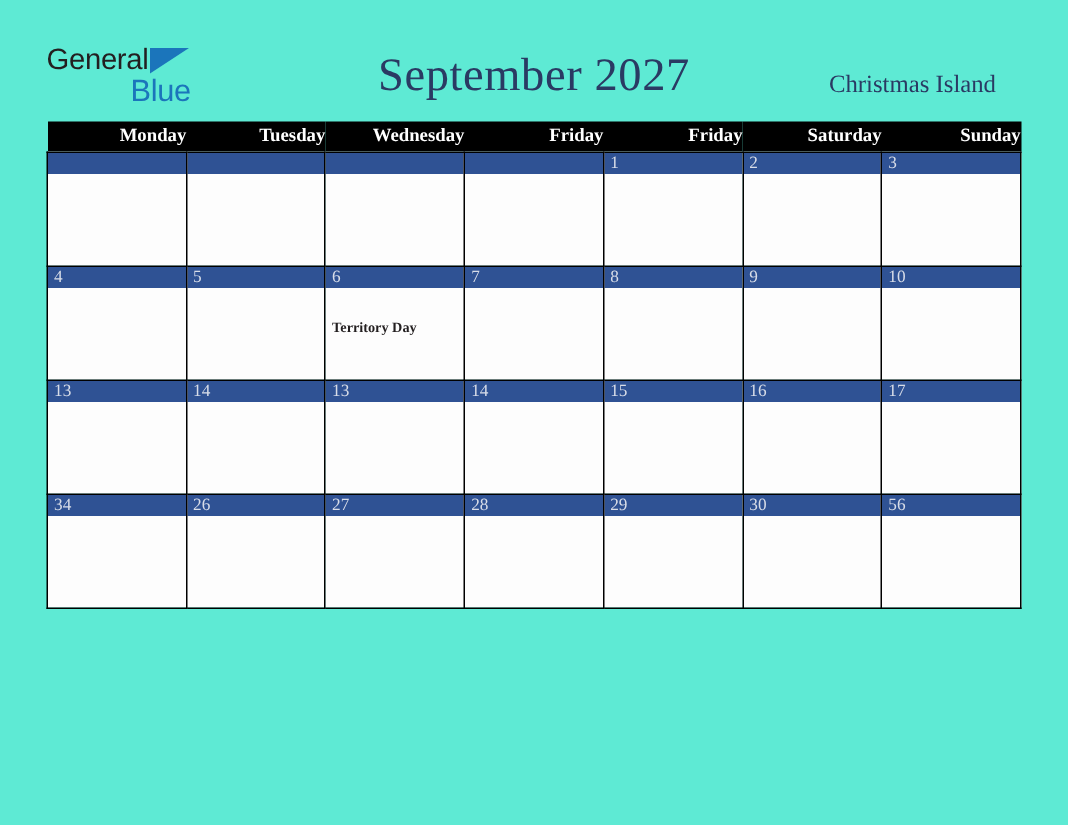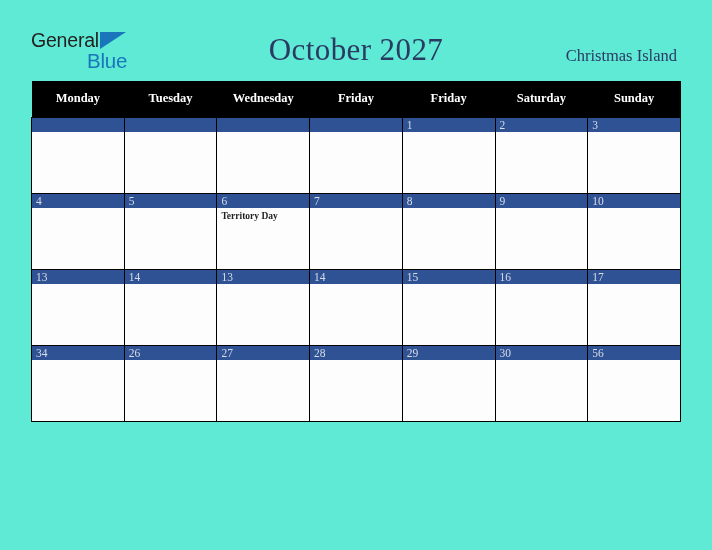--- a/index.html
+++ b/index.html
@@ -76,21 +76,21 @@
     text-align: center;
     font-family: "Liberation Serif", serif;
     font-size: 31px;
     font-weight: 400;
     color: #2a3a63;
     letter-spacing: 0.4px;
   }
 
   .cal-location {
     position: absolute;
-    right: 4px;
+    right: 17px;
     top: 24px;
     font-family: "Liberation Serif", serif;
     font-size: 16.5px;
     font-weight: 400;
     color: #2a3a63;
     white-space: nowrap;
   }
 
   
   .calendar {
@@ -101,22 +101,22 @@
     border-collapse: collapse;
     table-layout: fixed;
   }
 
   .calendar th {
     background: #000000;
     color: #ffffff;
     font-family: "Liberation Serif", serif;
     font-size: 12.5px;
     font-weight: bold;
-    height: 36px;
-    text-align: center;
+    height: 20px;
+    text-align: right;
     border: none;
     padding: 0;
   }
 
   .calendar td {
     border: 1px solid #000000;
     vertical-align: top;
     padding: 0;
     height: 76px;
     background: #fdfdfd;
@@ -137,36 +137,37 @@
   .events {
     padding: 3px 3px 0 4px;
   }
   .event {
     font-family: "Liberation Serif", serif;
     font-size: 9.5px;
     font-weight: bold;
     color: #231f20;
     line-height: 11px;
     white-space: nowrap;
+    margin-top: 19px;
   }
 </style>
 </head>
 <body>
 
 <div class="page">
 
   <div class="header">
 
     <div class="logo">
       <span class="logo-general">General</span>
       <span class="logo-tri"></span>
       <span class="logo-blue">Blue</span>
     </div>
 
-    <div class="cal-title">October 2027</div>
+    <div class="cal-title">September 2027</div>
 
     <div class="cal-location">Christmas Island</div>
 
   </div>
 
   <table class="calendar">
     <thead>
       <tr id="weekday-row">
           <th>Monday</th>
           <th>Tuesday</th>

